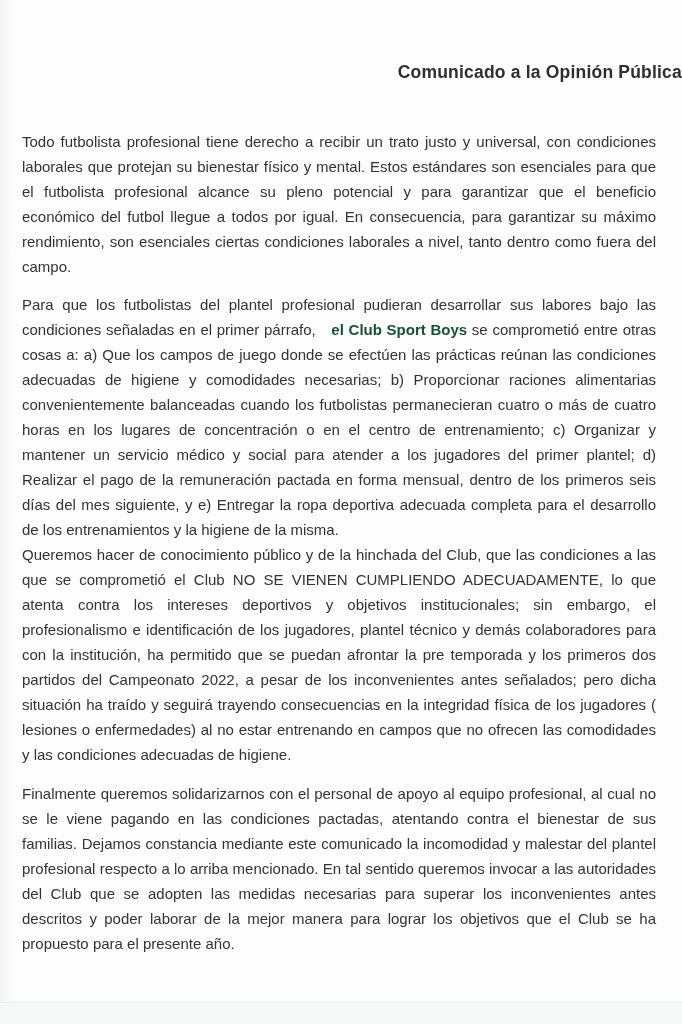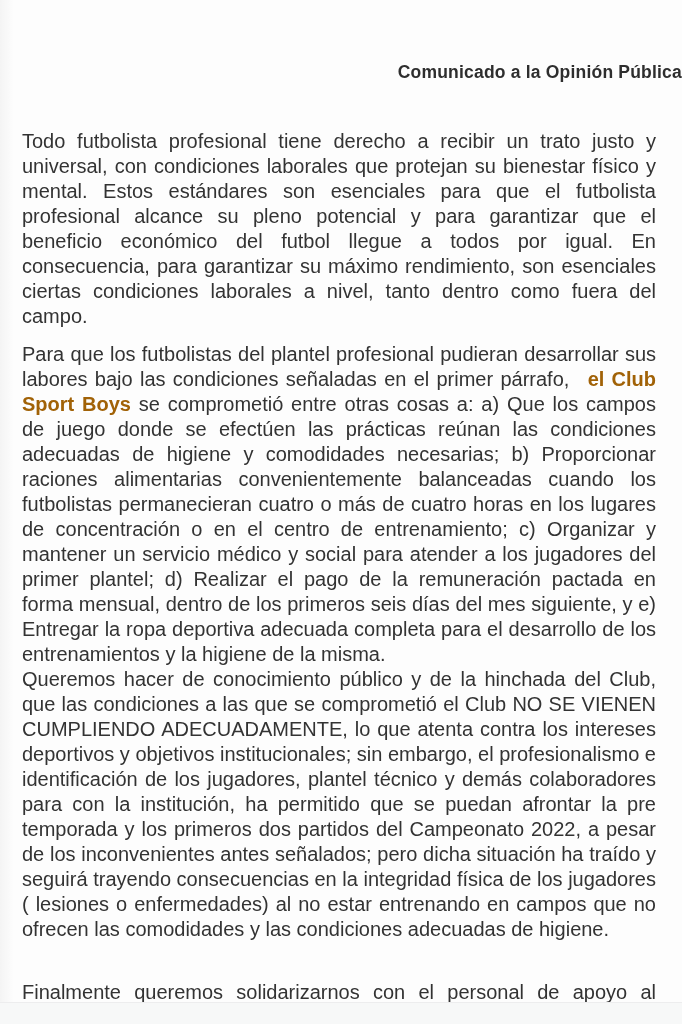--- a/index.html
+++ b/index.html
@@ -43,30 +43,30 @@
     font-size: 17.5px;
     font-weight: bold;
     letter-spacing: 0.2px;
     color: #2e2e2e;
   }
   .doc-body {
     padding: 0 26px 0 22px;
   }
   .doc-body p {
     margin: 0;
-    font-size: 20px;
+    font-size: 15px;
     line-height: 25px;
     text-align: justify;
     color: #333333;
   }
   p.para-1 { margin-top: 46px; }
   p.para-2 { margin-top: 13px; }
   p.para-3 { }
-  p.para-4 { margin-top: 38px; }
-  .bold-inline { font-weight: bold; color: #a16207; margin-left: 11px; }
+  p.para-4 { margin-top: 14px; }
+  .bold-inline { font-weight: bold; color: #14532d; margin-left: 11px; }
 </style>
 </head>
 <body>
 
 <div class="page">
   <h1 class="doc-title">Comunicado a la Opinión Pública</h1>
 
   <div class="doc-body">
     <p class="para-1">Todo futbolista profesional tiene derecho a recibir un trato justo y universal, con condiciones laborales que protejan su bienestar físico y mental. Estos estándares son esenciales para que el futbolista profesional alcance su pleno potencial y para garantizar que el beneficio económico del futbol llegue a todos por igual. En consecuencia, para garantizar su máximo rendimiento, son esenciales ciertas condiciones laborales a nivel, tanto dentro como fuera del campo.</p>
 

